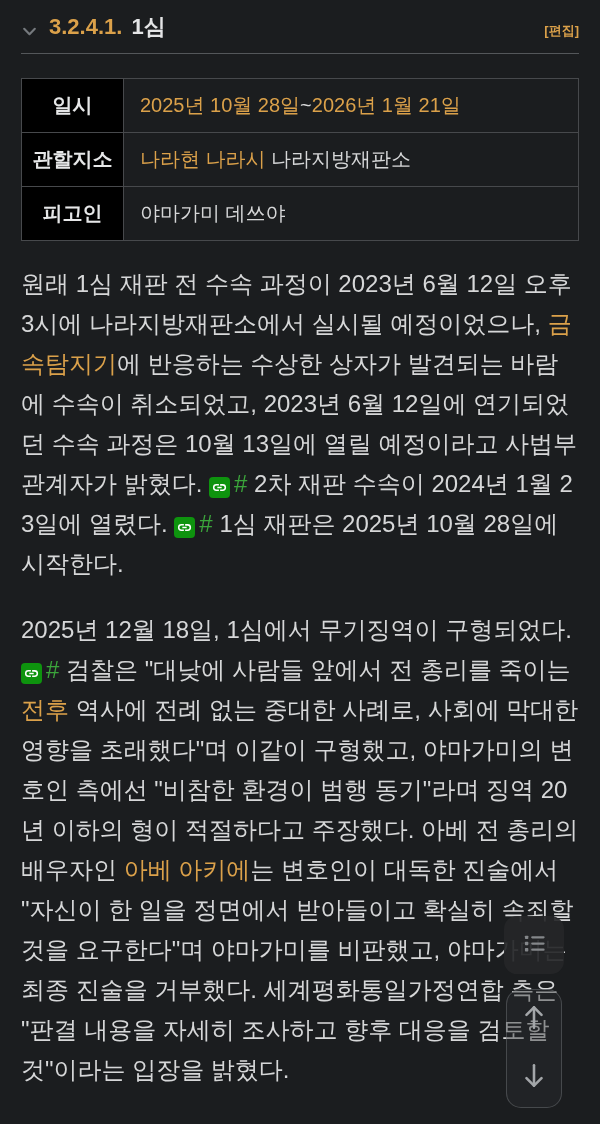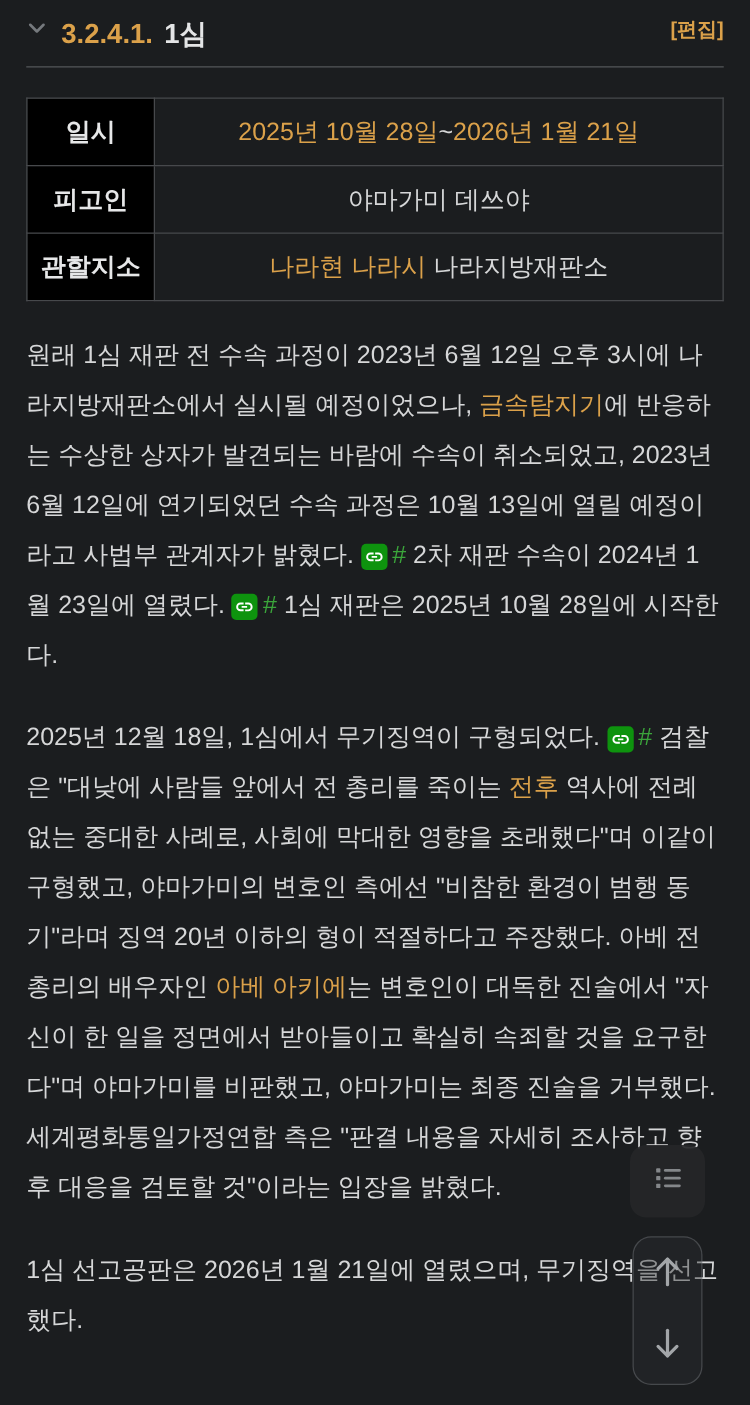--- a/index.html
+++ b/index.html
@@ -18,39 +18,39 @@
   body{
     width:600px;height:1124px;
     background:var(--page-bg);
     color:var(--body-text);
     font-family:"Liberation Sans","DejaVu Sans",sans-serif;
     overflow:hidden;position:relative;
   }
   .container{padding:14px 21px 0 21px;}
 
   
-  .sec-head{display:flex;align-items:flex-start;}
+  .sec-head{display:flex;align-items:flex-end;}
   .chev{display:flex;align-items:center;margin-right:11px;cursor:pointer;}
   .sec-h3{font-size:22px;font-weight:700;margin:0;line-height:1.2;}
   .sec-num{color:var(--link-orange);margin-right:9px;text-decoration:none;}
   .sec-title{color:#e4e5e6;}
-  .edit-link{margin-left:auto;color:var(--link-orange);font-weight:700;font-size:16px;text-decoration:none;}
+  .edit-link{margin-left:auto;color:var(--link-orange);font-weight:700;font-size:13px;text-decoration:none;}
   .sec-rule{border:0;border-top:1px solid var(--rule);margin:13px 0 0 0;}
 
   
   table.infobox{width:100%;border-collapse:collapse;margin-top:24px;}
-  .infobox th,.infobox td{border:1px solid var(--cell-border);font-size:20px;text-align:center;}
+  .infobox th,.infobox td{border:1px solid var(--cell-border);font-size:20px;}
   .infobox th{
     background:var(--th-bg);width:102px;text-align:center;
     color:#e6e7e8;font-weight:700;padding:13px 6px;
   }
   .infobox td{padding:13px 16px;color:var(--body-text);font-weight:400;}
 
   
-  .para{font-size:20px;line-height:40px;word-break:break-all;margin:26px 0 0 0;}
+  .para{font-size:24px;line-height:40px;word-break:break-all;margin:26px 0 0 0;}
   .para.first{margin-top:23px;}
   a.wlink{color:var(--link-orange);text-decoration:none;cursor:pointer;}
   a.elink{text-decoration:none;white-space:nowrap;cursor:pointer;}
   .elink-ic{
     display:inline-flex;align-items:center;justify-content:center;
     width:21px;height:21px;background:var(--ext-green-bg);
     border-radius:4px;vertical-align:-3px;
   }
   .elink-hash{color:var(--ext-green-hash);margin-left:4px;}
 
@@ -84,26 +84,26 @@
   </div>
   <hr class="sec-rule">
 
   <table class="infobox">
     <tbody>
       <tr>
         <th>일시</th>
         <td><a class="wlink">2025년 10월 28일</a><span>~</span><a class="wlink">2026년 1월 21일</a></td>
       </tr>
       <tr>
+        <th>관할지소</th>
+        <td><a class="wlink">나라현 나라시</a><span> 나라지방재판소</span></td>
+      </tr>
+      <tr>
         <th>피고인</th>
         <td><span>야마가미 데쓰야</span></td>
-      </tr>
-      <tr>
-        <th>관할지소</th>
-        <td><a class="wlink">나라현 나라시</a><span> 나라지방재판소</span></td>
       </tr>
     </tbody>
   </table>
 
   <div class="para first"><span>원래 1심 재판 전 수속 과정이 2023년 6월 12일 오후 3시에 나라지방재판소에서 실시될 예정이었으나, </span><a class="wlink">금속탐지기</a><span>에 반응하는 수상한 상자가 발견되는 바람에 수속이 취소되었고, 2023년 6월 12일에 연기되었던 수속 과정은 10월 13일에 열릴 예정이라고 사법부 관계자가 밝혔다. </span><a class="elink"><span class="elink-ic">
           <svg width="15" height="15" viewBox="0 0 24 24" fill="#ffffff">
             <path d="M3.9 12a3.1 3.1 0 0 1 3.1-3.1h4V6.5H7A5.5 5.5 0 0 0 7 17.5h4V15H7A3.1 3.1 0 0 1 3.9 12zm4.6 1.2h7v-2.4h-7zM17 6.5h-4V9h4a3.1 3.1 0 1 1 0 6.2h-4v2.4h4A5.5 5.5 0 0 0 17 6.5z"></path>
           </svg>
         </span><span class="elink-hash">#</span></a><span> 2차 재판 수속이 2024년 1월 23일에 열렸다. </span><a class="elink"><span class="elink-ic">
           <svg width="15" height="15" viewBox="0 0 24 24" fill="#ffffff">

